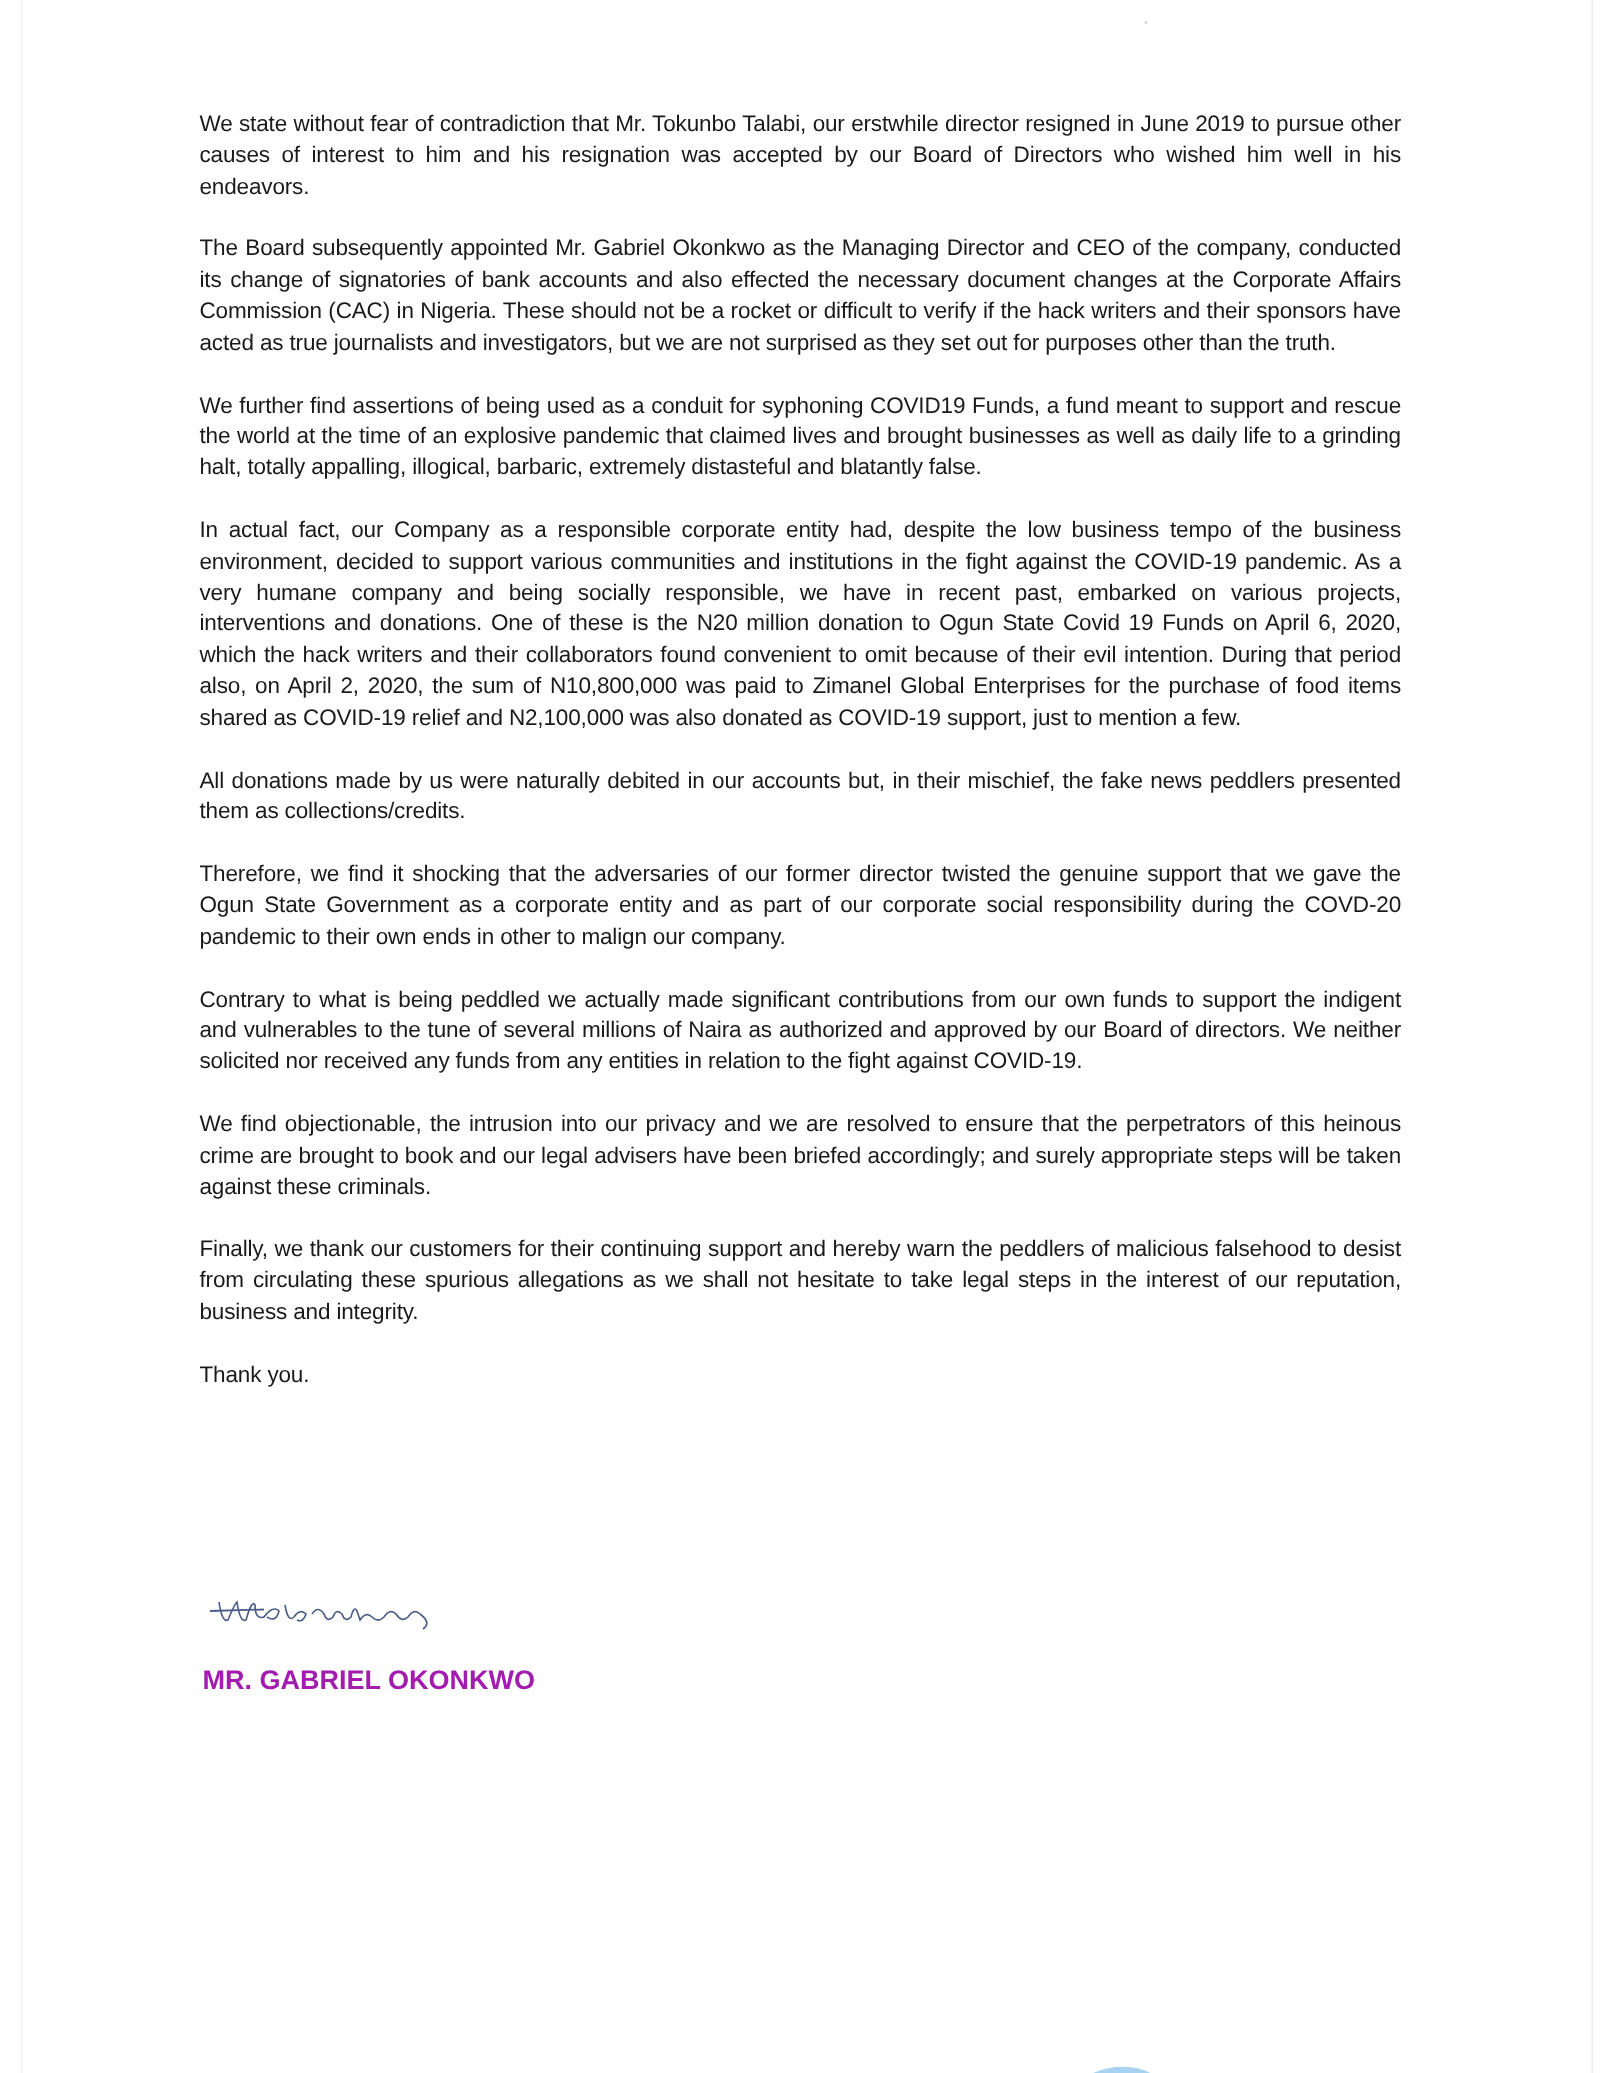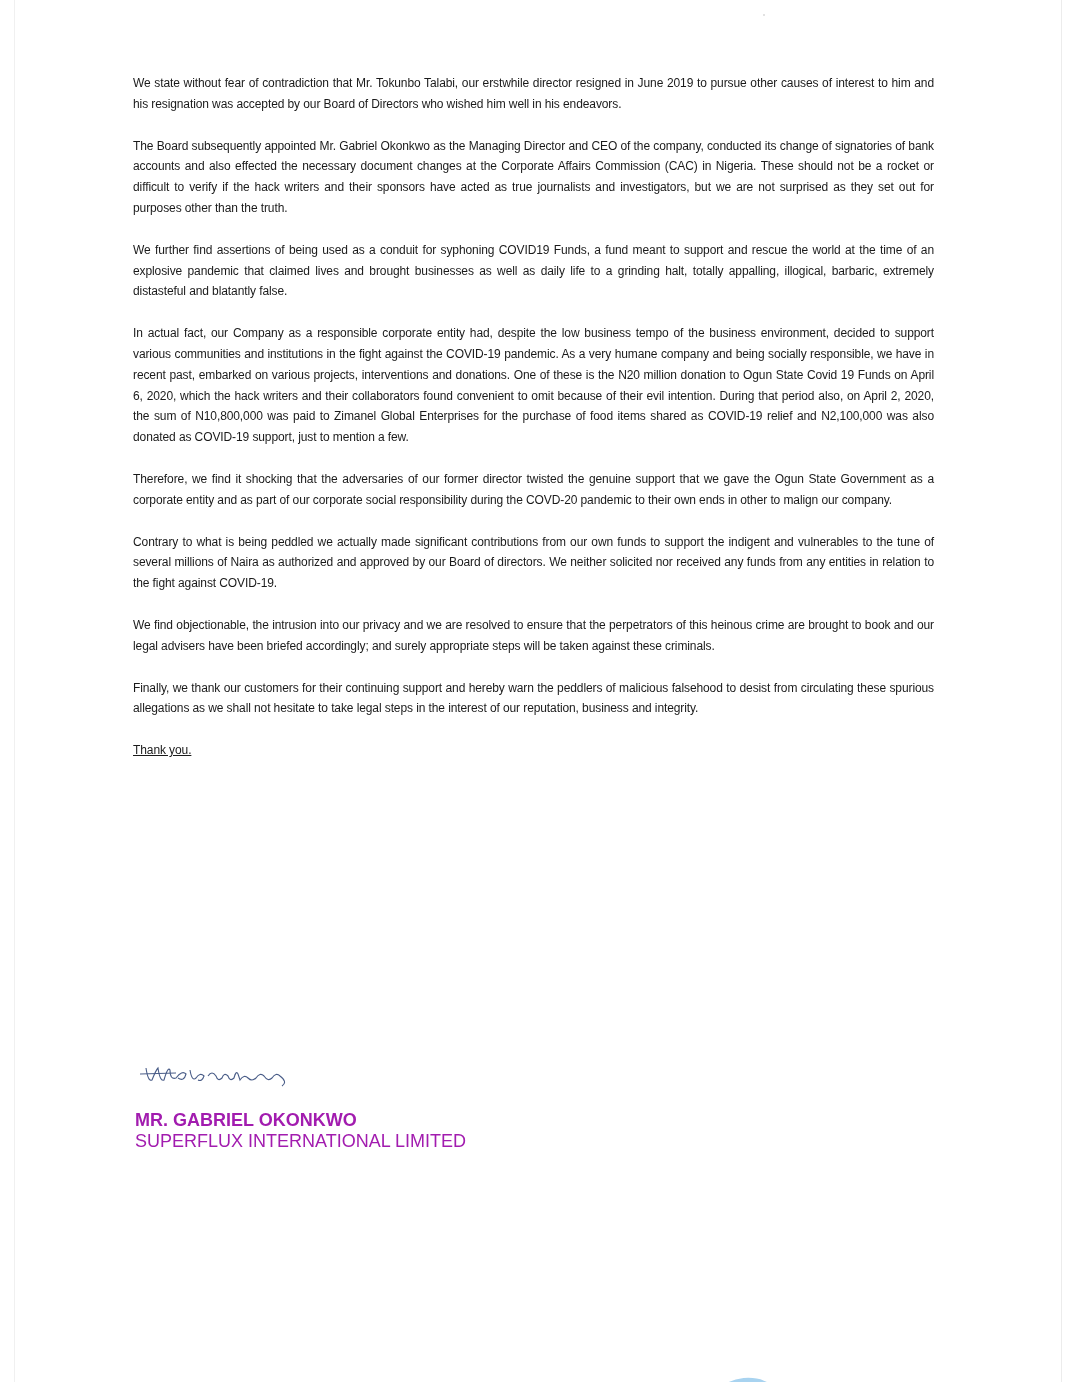--- a/index.html
+++ b/index.html
@@ -5,27 +5,27 @@
     html, body { margin: 0; padding: 0; background: #ffffff; }
     body { width: 1078px; height: 1382px; position: relative; overflow: hidden; }
     .page {
       position: absolute; left: 14px; top: 0; width: 1046px; height: 1382px;
       border-left: 1px solid #f0f0f0; border-right: 1px solid #ececec;
       background: #ffffff;
     }
     .body-text {
       position: absolute; left: 133px; top: 73px; width: 801px;
       font-family: "Liberation Sans", sans-serif;
-      font-size: 12px; line-height: 20.8px; color: #1a1a1a;
+      font-size: 15px; line-height: 20.8px; color: #1a1a1a;
       letter-spacing: -0.1px;
     }
     .para {
       margin: 0 0 21px 0; text-align: justify; text-align-last: left;
     }
-    .para.thanks { margin-top: 0; text-decoration: underline; }
+    .para.thanks { margin-top: 0; }
     .signature {
       position: absolute; left: 138px; top: 1062px; width: 160px; height: 30px;
     }
     .signatory {
       position: absolute; left: 135px; top: 1110px;
       font-family: "Liberation Sans", sans-serif; font-size: 18px; line-height: 20.5px; color: #a21caf;
     }
     .signatory .name { font-weight: bold; }
     .logo {
       position: absolute; left: 700px; top: 1340px; width: 340px; height: 42px; overflow: hidden; margin-top: 31px;
@@ -43,37 +43,37 @@
 
 <div class="page">
   <div class="speck" style="left:748px; top:14px;"></div>
 </div>
 
 <div class="body-text">
   <p class="para">We state without fear of contradiction that Mr. Tokunbo Talabi, our erstwhile director resigned in June 2019 to pursue other causes of interest to him and his resignation was accepted by our Board of Directors who wished him well in his endeavors.</p>
   <p class="para">The Board subsequently appointed Mr. Gabriel Okonkwo as the Managing Director and CEO of the company, conducted its change of signatories of bank accounts and also effected the necessary document changes at the Corporate Affairs Commission (CAC) in Nigeria. These should not be a rocket or difficult to verify if the hack writers and their sponsors have acted as true journalists and investigators, but we are not surprised as they set out for purposes other than the truth.</p>
   <p class="para">We further find assertions of being used as a conduit for syphoning COVID19 Funds, a fund meant to support and rescue the world at the time of an explosive pandemic that claimed lives and brought businesses as well as daily life to a grinding halt, totally appalling, illogical, barbaric, extremely distasteful and blatantly false.</p>
   <p class="para">In actual fact, our Company as a responsible corporate entity had, despite the low business tempo of the business environment, decided to support various communities and institutions in the fight against the COVID-19 pandemic. As a very humane company and being socially responsible, we have in recent past, embarked on various projects, interventions and donations. One of these is the N20 million donation to Ogun State Covid 19 Funds on April 6, 2020, which the hack writers and their collaborators found convenient to omit because of their evil intention. During that period also, on April 2, 2020, the sum of N10,800,000 was paid to Zimanel Global Enterprises for the purchase of food items shared as COVID-19 relief and N2,100,000 was also donated as COVID-19 support, just to mention a few.</p>
+  <p class="para">All donations made by us were naturally debited in our accounts but, in their mischief, the fake news peddlers presented them as collections/credits.</p>
   <p class="para">Therefore, we find it shocking that the adversaries of our former director twisted the genuine support that we gave the Ogun State Government as a corporate entity and as part of our corporate social responsibility during the COVD-20 pandemic to their own ends in other to malign our company.</p>
   <p class="para">Contrary to what is being peddled we actually made significant contributions from our own funds to support the indigent and vulnerables to the tune of several millions of Naira as authorized and approved by our Board of directors. We neither solicited nor received any funds from any entities in relation to the fight against COVID-19.</p>
   <p class="para">We find objectionable, the intrusion into our privacy and we are resolved to ensure that the perpetrators of this heinous crime are brought to book and our legal advisers have been briefed accordingly; and surely appropriate steps will be taken against these criminals.</p>
   <p class="para">Finally, we thank our customers for their continuing support and hereby warn the peddlers of malicious falsehood to desist from circulating these spurious allegations as we shall not hesitate to take legal steps in the interest of our reputation, business and integrity.</p>
   <p class="para thanks">Thank you.</p>
 </div>
 
 <div class="signature">
   <svg width="160" height="30" viewBox="0 0 160 30">
     <path d="M2 12 L38 11" stroke="#4a5d88" stroke-width="1.2" fill="none"></path>
     <path d="M8 6 Q10 20 14 18 Q18 8 20 6 Q22 20 26 18 Q30 4 32 8 Q32 18 38 16 Q44 8 48 12 Q46 20 40 16 M52 8 Q54 20 58 16 Q62 10 66 14 Q64 20 60 18 M70 14 Q74 8 78 14 Q80 20 84 16 Q86 10 90 14 Q92 20 96 16 Q98 8 100 12 L102 18 Q106 12 110 16 Q114 20 118 16 Q122 10 126 14 Q130 20 134 16 Q138 10 142 14 Q150 20 144 24" stroke="#4a5d88" stroke-width="1.1" fill="none"></path>
   </svg>
 </div>
 
 <div class="signatory">
   <div class="name">MR. GABRIEL OKONKWO</div>
-  <div>SUPERFLUX INTERNATIONAL LIMITED</div>
 </div>
 
 <div class="logo">
   <svg width="90" height="42" viewBox="0 0 90 42">
     <path d="M10 42 Q14 14 44 10 Q70 8 80 30 L80 42" stroke="#a8d3f0" stroke-width="6" fill="none"></path>
     <path d="M16 42 Q20 20 44 16 Q64 14 74 32" stroke="#2a8fd6" stroke-width="5" fill="none"></path>
     <path d="M22 42 Q26 26 44 22 Q58 20 66 34" stroke="#6cb8e8" stroke-width="3" fill="none"></path>
     <path d="M30 42 Q34 32 46 30" stroke="#2a8fd6" stroke-width="3" fill="none"></path>
   </svg>
   <div class="logo-word">Superflux</div>

